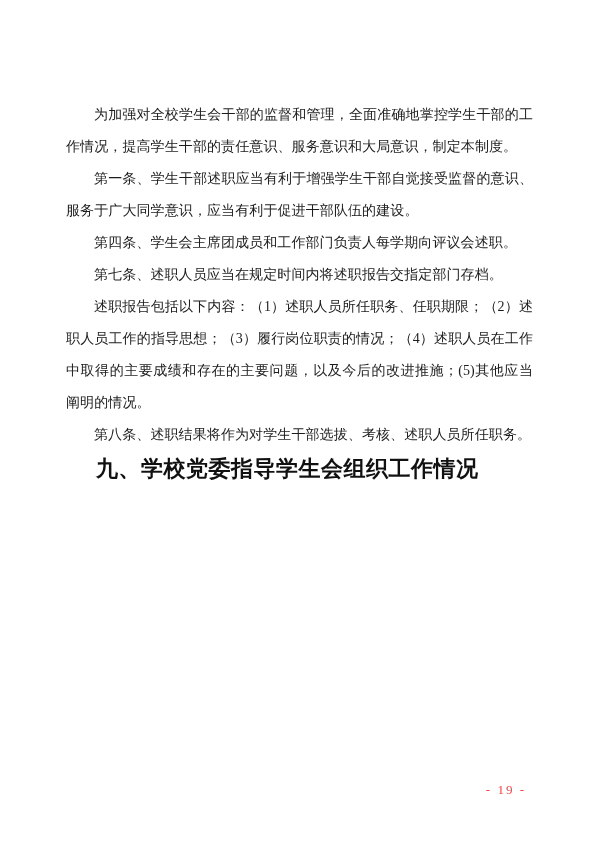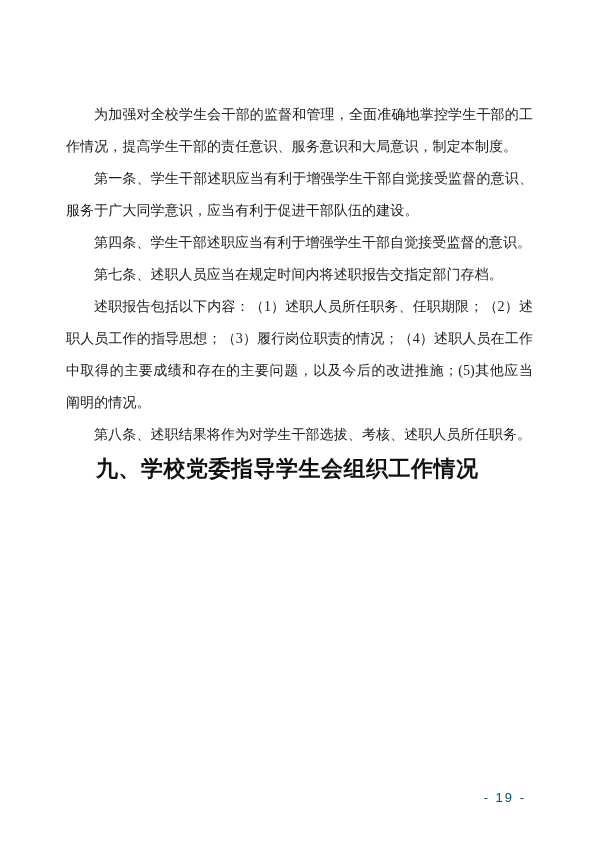--- a/index.html
+++ b/index.html
@@ -42,32 +42,31 @@
     color: #111111;
     letter-spacing: 0.5px;
   }
   .page-number {
     position: absolute;
     top: 780px;
     right: 74px;
     font-size: 13px;
     line-height: 20px;
     letter-spacing: 2px;
-    color: #0c4a6e;
-    font-family: Liberation Sans, sans-serif;
-    margin-top: 8px;
+    color: #ef4444;
+    font-family: Liberation Serif, serif;
   }
 </style>
 </head>
 <body>
 
 <div class="page">
   <div class="content">
     <p class="para">为加强对全校学生会干部的监督和管理，全面准确地掌控学生干部的工作情况，提高学生干部的责任意识、服务意识和大局意识，制定本制度。</p>
     <p class="para">第一条、学生干部述职应当有利于增强学生干部自觉接受监督的意识、服务于广大同学意识，应当有利于促进干部队伍的建设。</p>
-    <p class="para">第四条、学生干部述职应当有利于增强学生干部自觉接受监督的意识。</p>
+    <p class="para">第四条、学生会主席团成员和工作部门负责人每学期向评议会述职。</p>
     <p class="para">第七条、述职人员应当在规定时间内将述职报告交指定部门存档。</p>
     <p class="para">述职报告包括以下内容：（1）述职人员所任职务、任职期限；（2）述职人员工作的指导思想；（3）履行岗位职责的情况；（4）述职人员在工作中取得的主要成绩和存在的主要问题，以及今后的改进推施；(5)其他应当阐明的情况。</p>
     <p class="para">第八条、述职结果将作为对学生干部选拔、考核、述职人员所任职务。</p>
     <h2 class="section-heading">九、学校党委指导学生会组织工作情况</h2>
   </div>
   <div class="page-number">- 19 -</div>
 </div>
 
 </body></html>

